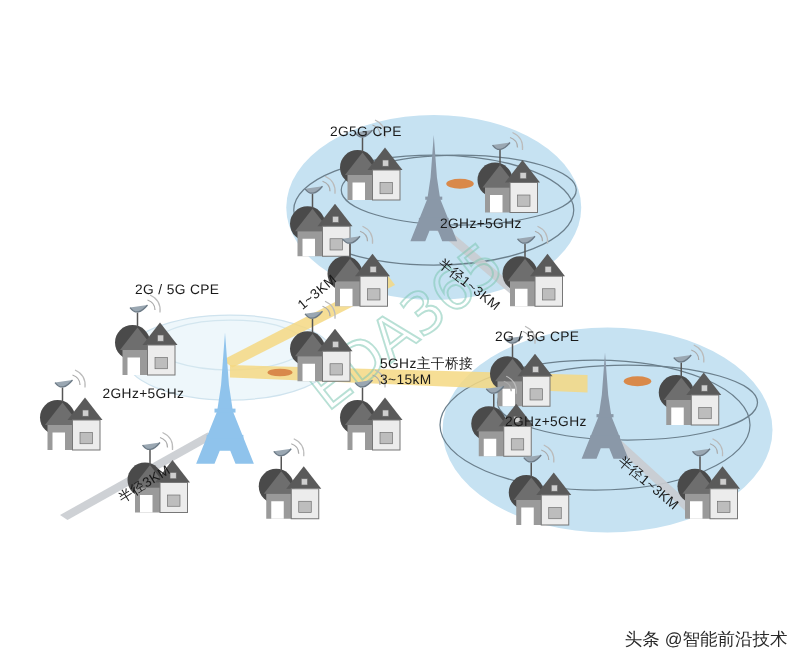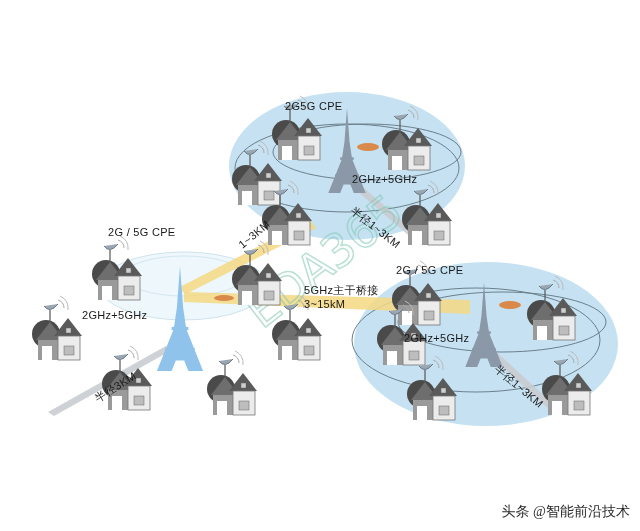--- a/index.html
+++ b/index.html
@@ -3,21 +3,21 @@
   <meta charset="utf-8">
   <style>
     html, body { margin:0; padding:0; }
     body { width:640px; height:531px; background:#ffffff; position:relative; overflow:hidden;
            font-family:"DejaVu Sans", sans-serif; }
     #scene { position:absolute; left:0; top:0; width:640px; height:531px; }
     .lbl { position:absolute; font-family:"Liberation Sans", "DejaVu Sans", sans-serif; color:#1a1a1a;
            font-size:11px; white-space:nowrap; letter-spacing:0.3px; }
     .rot { transform-origin:left center; }
     .credit { position:absolute; right:10px; bottom:10px; font-size:14px; color:#2a2a2a;
-              font-family:Liberation Serif, serif; }
+              font-family:Liberation Sans, sans-serif; }
   </style>
 </head>
 <body>
 
 <svg id="scene" viewBox="0 0 640 531" xmlns="http://www.w3.org/2000/svg">
   <defs>
 
     <g id="house">
       <ellipse cx="-4" cy="-6" rx="14" ry="14" fill="#4a4a4a"></ellipse>
       <polygon points="-14,0 0,-18 14,0" fill="#6e6e6e"></polygon>
@@ -93,21 +93,21 @@
     <use href="#house" x="120" y="390"></use>
     <use href="#house" x="225" y="395"></use>
     <use href="#house" x="410" y="305"></use>
     <use href="#house" x="545" y="320"></use>
     <use href="#house" x="395" y="345"></use>
     <use href="#house" x="425" y="400"></use>
     <use href="#house" x="560" y="395"></use>
   </g>
 </svg>
 
-<div class="lbl" style="left:285px;top:100px;">2G5G CPE</div>
+<div class="lbl" style="left:264px;top:100px;">2G5G CPE</div>
 <div class="lbl" style="left:352px;top:173px;">2GHz+5GHz</div>
 <div class="lbl rot" style="left:352px;top:202px;transform:rotate(38deg);">半径1~3KM</div>
 
 <div class="lbl" style="left:108px;top:226px;">2G / 5G CPE</div>
 <div class="lbl" style="left:82px;top:309px;">2GHz+5GHz</div>
 <div class="lbl rot" style="left:96px;top:392px;transform:rotate(-32deg);">半径3KM</div>
 
 <div class="lbl" style="left:396px;top:264px;">2G / 5G CPE</div>
 <div class="lbl" style="left:404px;top:332px;">2GHz+5GHz</div>
 <div class="lbl rot" style="left:496px;top:360px;transform:rotate(40deg);">半径1~3KM</div>

